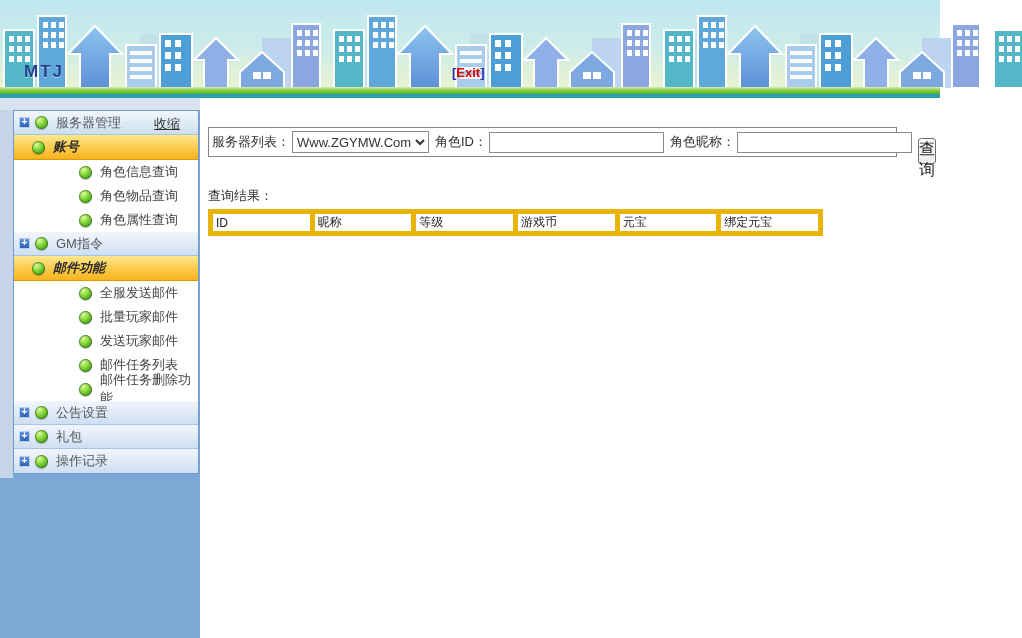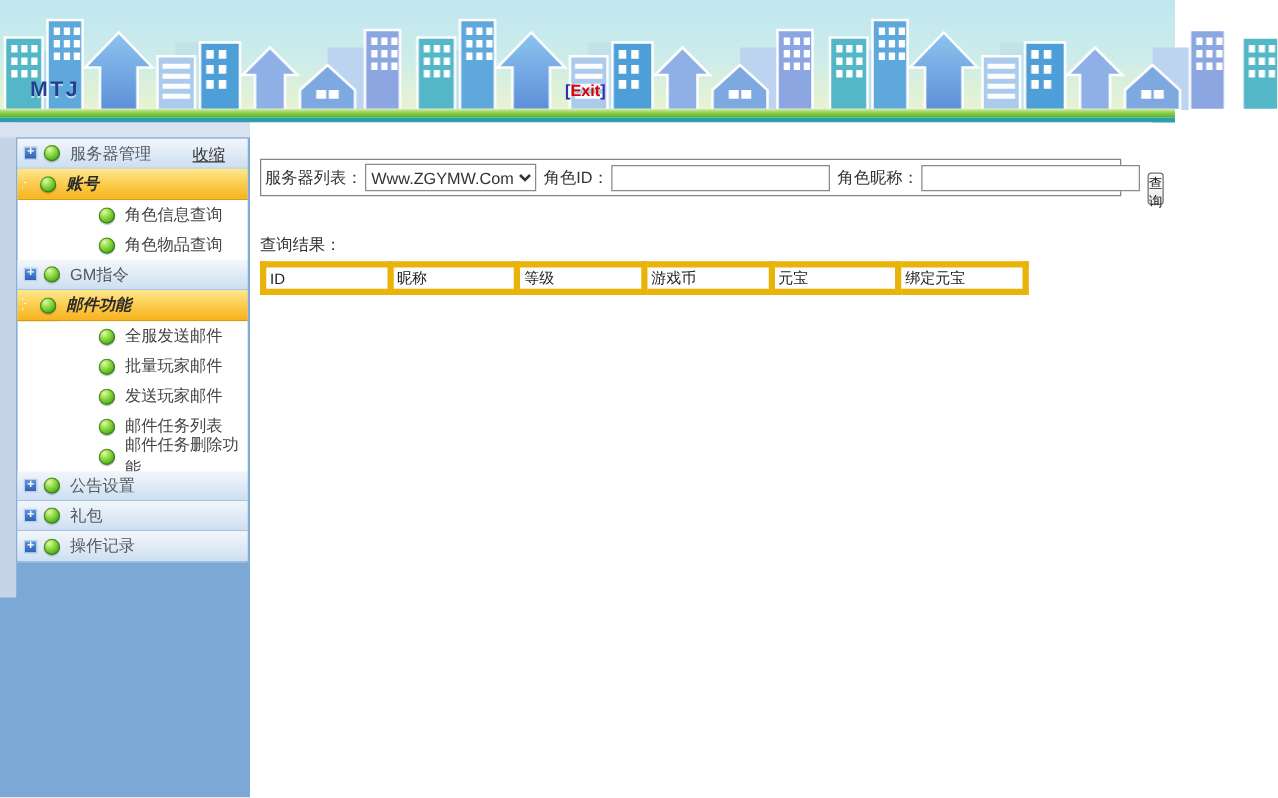--- a/index.html
+++ b/index.html
@@ -58,21 +58,21 @@
   
   .main { position:absolute; left:200px; top:98px; width:722px; height:540px; background:#fff; }
   .form-bar { margin:29px 25px 0 8px; height:30px; border:1px solid #848484;
     display:flex; align-items:center; font-size:13px; color:#333; padding:0 3px; }
   .form-bar label { white-space:nowrap; }
   .server-select { width:200px; height:22px; font-size:13px; color:#333;
     border:1px solid #8a8a8a; background:#fff; margin:0 6px 0 2px;
     font-family:"Liberation Sans","DejaVu Sans",sans-serif; }
   .txt-input { width:175px; height:21px; border:1px solid #8a8a8a; margin:0 6px 0 2px;
     font-size:13px; padding:0 3px; }
-  .query-btn { margin-left:auto; width:44px; height:26px; font-size:11px; color:#222;
+  .query-btn { margin-left:auto; width:44px; height:26px; font-size:16px; color:#222;
     background:linear-gradient(#fdfdfd,#ebebeb); border:1px solid #707070; border-radius:3px;
     cursor:pointer; font-family:"Liberation Sans","DejaVu Sans",sans-serif;margin-top:17px; }
   .result-label { margin:30px 0 4px 8px; font-size:13px; color:#333; }
   table.result { border-collapse:collapse; margin-left:8px; table-layout:fixed; width:615px;
     background:#fff; }
   table.result td { border:5px solid #eab308; height:18px; font-size:12px; color:#222;
     padding:0 3px; text-align:left; }
 </style>
 </head>
 <body>
@@ -172,20 +172,24 @@
     </div>
 
     <div class="m-row m-sub">
       <span class="orb-icon"></span>
       <span>角色信息查询</span>
     </div>
     <div class="m-row m-sub">
       <span class="orb-icon"></span>
       <span>角色物品查询</span>
     </div>
+    <div class="m-row m-sub">
+      <span class="orb-icon"></span>
+      <span>角色属性查询</span>
+    </div>
 
     <div class="m-row m-group">
       <span class="plus-icon">+</span>
       <span class="orb-icon"></span>
       <span>GM指令</span>
     </div>
 
     <div class="m-row m-selected">
       <span class="grip-icon"></span>
       <span class="orb-icon"></span>

